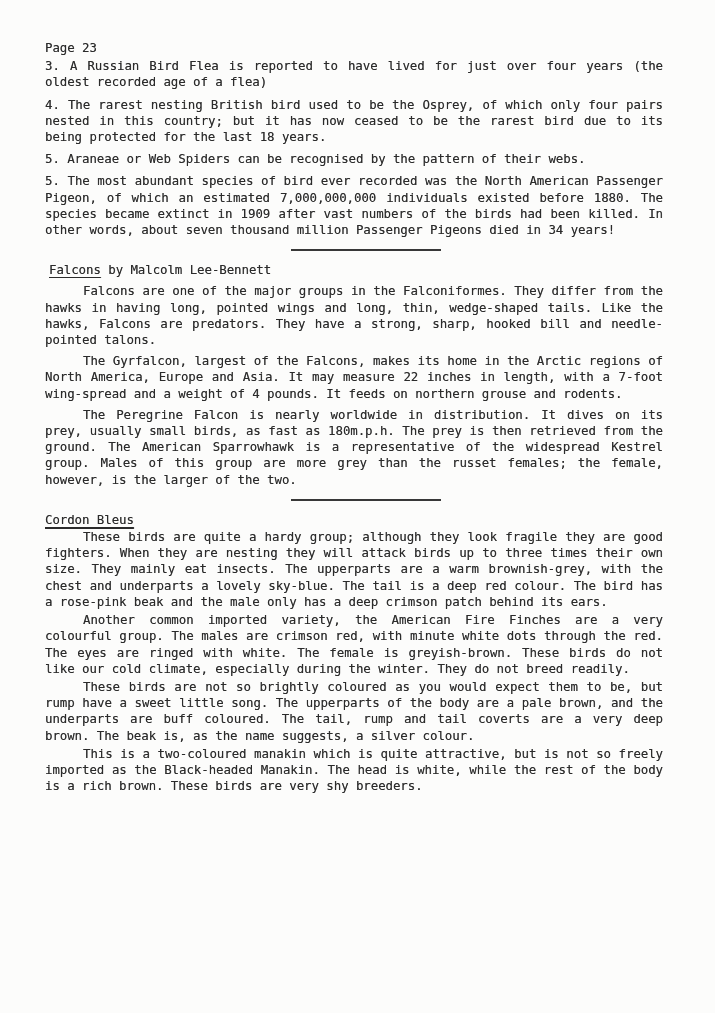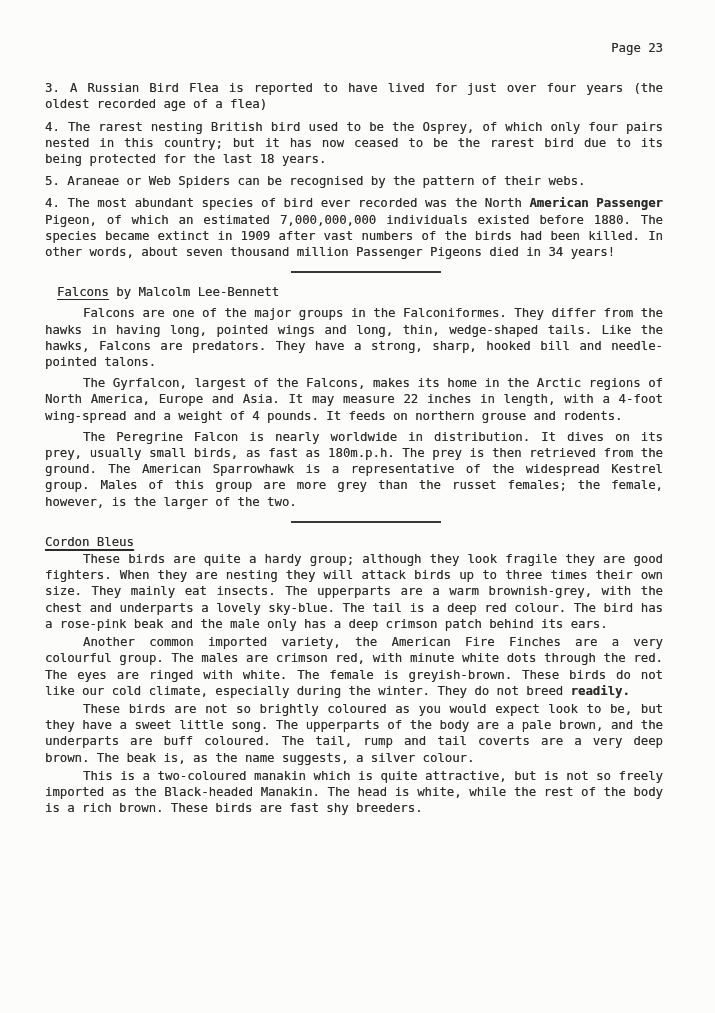--- a/index.html
+++ b/index.html
@@ -17,78 +17,78 @@
     color: #2b2b2b;
     text-shadow: 0.2px 0 0 rgba(40,40,40,0.55);
   }
   .page {
     padding: 40px 52px 0 45px;
     box-sizing: border-box;
     width: 715px;
     height: 1013px;
   }
   .page-header {
-    text-align: right;
-    margin-bottom: 24px;
+    text-align: left;
+    margin-bottom: 2px;
   }
   p {
     margin: 0 0 5px 0;
     text-align: justify;
   }
   p.fact { margin-bottom: 6px; }
   .indent { text-indent: 38px; }
   .divider {
     width: 150px;
     height: 0;
     border-top: 2.5px solid #383838;
     margin: 11px auto 11px auto;
     transform: translateX(12px);
   }
-  .sec-head { margin: 1px 0 5px 12px; }
+  .sec-head { margin: 1px 0 5px 4px; }
   .sec-title {
     text-decoration: underline;
     text-decoration-thickness: 1.4px;
     text-underline-offset: 3px;
   }
   .sub-head {
     margin: 7px 0 1px 0;
   }
   .sub-head .sec-title {
     text-decoration-thickness: 1.6px;
     text-align: right;
   }
   .sub-body { margin-bottom: 2px; }
-  b { font-weight: bold; }
+  b { font-weight: normal; }
 </style>
 </head>
 <body>
 
 <div class="page">
 
   <div class="page-header">Page 23</div>
 
   <p class="fact">3. A Russian Bird Flea is reported to have lived for just over four years (the oldest recorded age of a flea)</p>
   <p class="fact">4. The rarest nesting British bird used to be the Osprey, of which only four pairs nested in this country; but it has now ceased to be the rarest bird due to its being protected for the last 18 years.</p>
   <p class="fact">5. Araneae or Web Spiders can be recognised by the pattern of their webs.</p>
-  <p class="fact"><span>4. The most abundant species of bird ever recorded was the North </span><b>American Passenger</b><span> Pigeon, of which an estimated 7,000,000,000 individuals existed before 1880. The species became extinct in 1909 after vast numbers of the birds had been killed. In other words, about seven thousand million Passenger Pigeons died in 34 years!</span></p>
+  <p class="fact"><span>5. The most abundant species of bird ever recorded was the North </span><b>American Passenger</b><span> Pigeon, of which an estimated 7,000,000,000 individuals existed before 1880. The species became extinct in 1909 after vast numbers of the birds had been killed. In other words, about seven thousand million Passenger Pigeons died in 34 years!</span></p>
 
   <div class="divider"></div>
 
   <div class="sec-head"><span class="sec-title">Falcons</span><span> by Malcolm Lee-Bennett</span></div>
 
   <p class="indent">Falcons are one of the major groups in the Falconiformes.  They differ from the hawks in having long, pointed wings and long, thin, wedge-shaped tails. Like the hawks, Falcons are predators. They have a strong, sharp, hooked bill and needle-pointed talons.</p>
-  <p class="indent">The Gyrfalcon, largest of the Falcons, makes its home in the Arctic regions of North America, Europe and Asia. It may measure 22 inches in length, with a 4-foot wing-spread and a weight of 4 pounds. It feeds on northern grouse and rodents.</p>
+  <p class="indent">The Gyrfalcon, largest of the Falcons, makes its home in the Arctic regions of North America, Europe and Asia. It may measure 22 inches in length, with a 7-foot wing-spread and a weight of 4 pounds. It feeds on northern grouse and rodents.</p>
   <p class="indent">The Peregrine Falcon is nearly worldwide in distribution. It dives on its prey, usually small birds, as fast as 180m.p.h. The prey is then retrieved from the ground. The American Sparrowhawk is a representative of the widespread Kestrel group. Males of this group are more grey than the russet females; the female, however, is the larger of the two.</p>
 
   <div class="divider"></div>
 
 
 
   <div class="sub-head"><span class="sec-title">Cordon Bleus</span></div>
   <p class="indent sub-body">These birds are quite a hardy group; although they look fragile they are good fighters.  When they are nesting they will attack birds up to three times their own size. They mainly eat insects. The upperparts are a warm brownish-grey, with the chest and underparts a lovely sky-blue.  The tail is a deep red colour. The bird has a rose-pink beak and the male only has a deep crimson patch behind its ears.</p>
 
   <p class="indent sub-body"><span>Another common imported variety, the American Fire Finches are a very colourful group. The males are crimson red, with minute white dots through the red. The eyes are ringed with white. The female is greyish-brown. These birds do not like our cold climate, especially during the winter. They do not breed </span><b>readily.</b></p>
 
-  <p class="indent sub-body">These birds are not so brightly coloured as you would expect look to be, but they have a sweet little song. The upperparts of the body are a pale brown, and the underparts are buff coloured. The tail, rump and tail coverts are a very deep brown. The beak is, as the name suggests, a silver colour.</p>
+  <p class="indent sub-body">These birds are not so brightly coloured as you would expect them to be, but rump have a sweet little song. The upperparts of the body are a pale brown, and the underparts are buff coloured. The tail, rump and tail coverts are a very deep brown. The beak is, as the name suggests, a silver colour.</p>
 
-  <p class="indent sub-body">This is a two-coloured manakin which is quite attractive, but is not so freely imported as the Black-headed Manakin. The head is white, while the rest of the body is a rich brown. These birds are fast shy breeders.</p>
+  <p class="indent sub-body">This is a two-coloured manakin which is quite attractive, but is not so freely imported as the Black-headed Manakin. The head is white, while the rest of the body is a rich brown. These birds are very shy breeders.</p>
 
 </div>
 
 </body></html>

